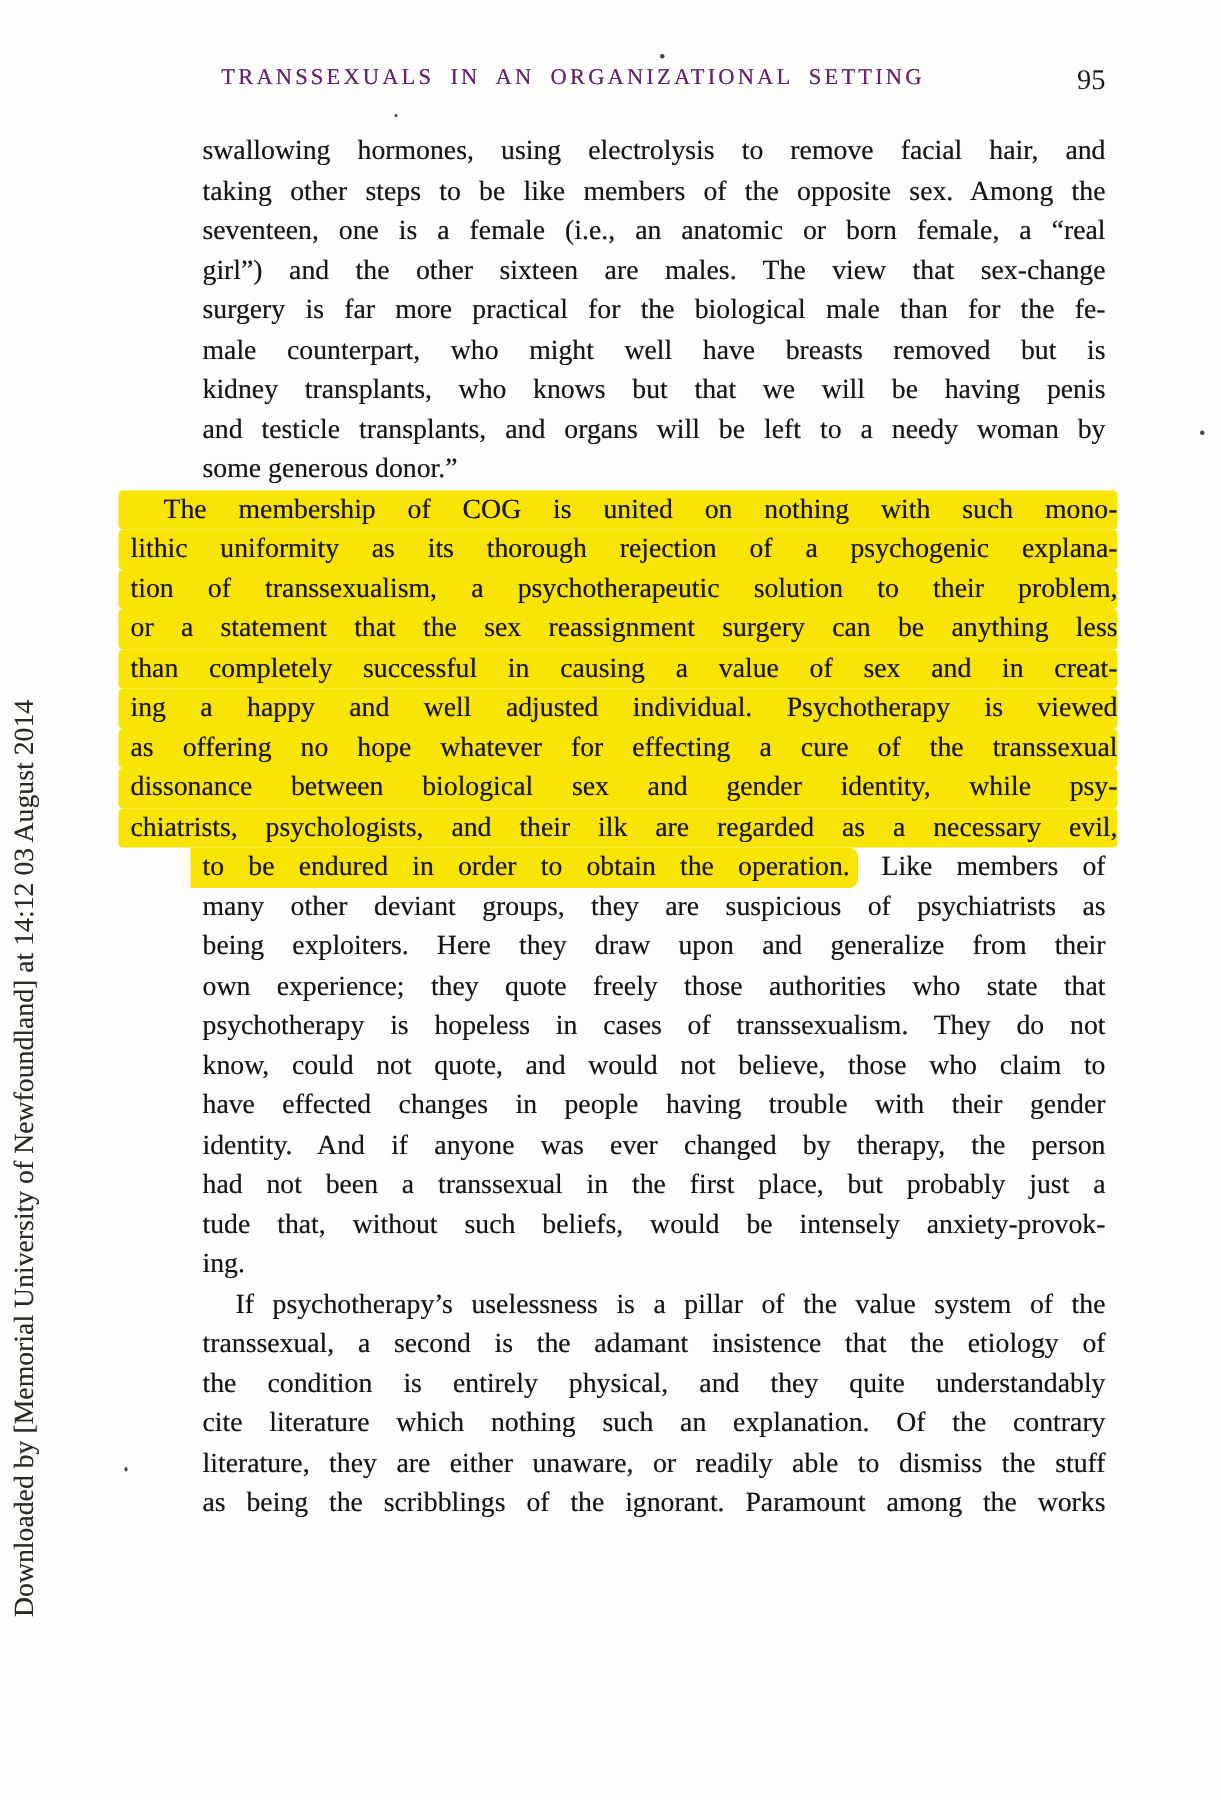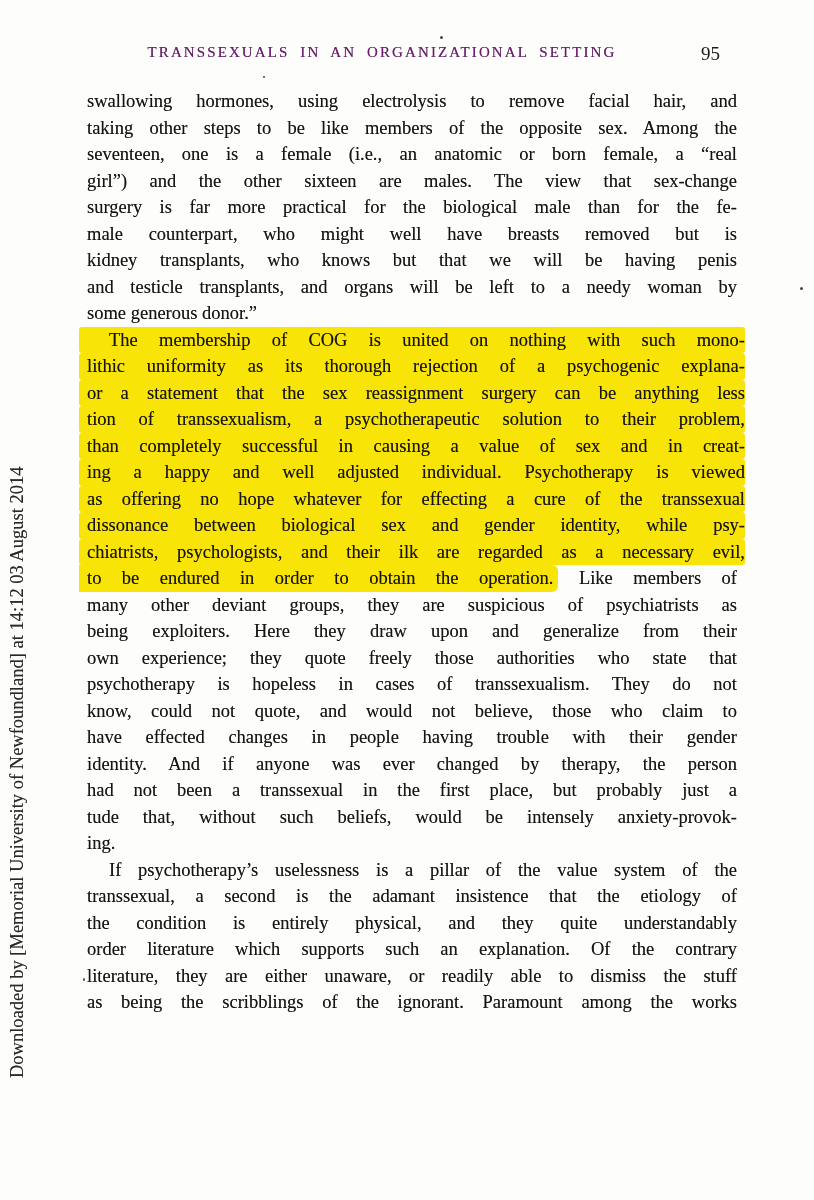--- a/index.html
+++ b/index.html
@@ -27,41 +27,42 @@
     text-align: center;
     font-size: 15px;
     letter-spacing: 2.1px;
     word-spacing: 5px;
     color: #701a75;
     text-shadow: 0 0 0.4px rgba(20,18,16,0.6);
     white-space: nowrap;
   }
   .header .pagenum {
     position: absolute;
-    right: 17px;
+    right: 0;
     top: -1px;
     font-size: 19px;
     color: #1d1b18;
   }
 
   
   .body-col {
     position: absolute;
     left: 87px;
     top: 88px;
     width: 650px;
     font-size: 18.5px;
     line-height: 26.5px;
     text-shadow: 0 0 0.45px rgba(20,18,16,0.55);
   }
   .line {
     height: 26.5px;
     text-align: justify;
     text-align-last: justify;
     white-space: nowrap;
+    margin-left: 48px;
   }
   .line.left { text-align-last: left; }
   .line.indent { padding-left: 22px; }
   .line.hl {
     background: #f8e406;
     margin-left: -8px;  padding-left: 8px;
     margin-right: -8px; padding-right: 0;
     border-radius: 3px;
   }
   .line.hl.indent { padding-left: 30px; }
@@ -112,42 +113,42 @@
       <div class="line"><span class="seg">taking other steps to be like members of the opposite sex. Among the</span></div>
       <div class="line"><span class="seg">seventeen, one is a female (i.e., an anatomic or born female, a “real</span></div>
       <div class="line"><span class="seg">girl”) and the other sixteen are males. The view that sex-change</span></div>
       <div class="line"><span class="seg">surgery is far more practical for the biological male than for the fe-</span></div>
       <div class="line"><span class="seg">male counterpart, who might well have breasts removed but is</span></div>
       <div class="line"><span class="seg">kidney transplants, who knows but that we will be having penis</span></div>
       <div class="line"><span class="seg">and testicle transplants, and organs will be left to a needy woman by</span></div>
       <div class="line left"><span class="seg">some generous donor.”</span></div>
       <div class="line indent hl"><span class="seg">The membership of COG is united on nothing with such mono-</span></div>
       <div class="line hl"><span class="seg">lithic uniformity as its thorough rejection of a psychogenic explana-</span></div>
+      <div class="line hl"><span class="seg">tion of transsexualism, a psychotherapeutic solution to their problem,</span></div>
       <div class="line hl"><span class="seg">or a statement that the sex reassignment surgery can be anything less</span></div>
-      <div class="line hl"><span class="seg">tion of transsexualism, a psychotherapeutic solution to their problem,</span></div>
       <div class="line hl"><span class="seg">than completely successful in causing a value of sex and in creat-</span></div>
       <div class="line hl"><span class="seg">ing a happy and well adjusted individual. Psychotherapy is viewed</span></div>
       <div class="line hl"><span class="seg">as offering no hope whatever for effecting a cure of the transsexual</span></div>
       <div class="line hl"><span class="seg">dissonance between biological sex and gender identity, while psy-</span></div>
       <div class="line hl"><span class="seg">chiatrists, psychologists, and their ilk are regarded as a necessary evil,</span></div>
       <div class="line"><span class="seg seg-hl">to be endured in order to obtain the operation.</span><span class="seg"> Like members of</span></div>
       <div class="line"><span class="seg">many other deviant groups, they are suspicious of psychiatrists as</span></div>
       <div class="line"><span class="seg">being exploiters. Here they draw upon and generalize from their</span></div>
       <div class="line"><span class="seg">own experience; they quote freely those authorities who state that</span></div>
       <div class="line"><span class="seg">psychotherapy is hopeless in cases of transsexualism. They do not</span></div>
       <div class="line"><span class="seg">know, could not quote, and would not believe, those who claim to</span></div>
       <div class="line"><span class="seg">have effected changes in people having trouble with their gender</span></div>
       <div class="line"><span class="seg">identity. And if anyone was ever changed by therapy, the person</span></div>
       <div class="line"><span class="seg">had not been a transsexual in the first place, but probably just a</span></div>
       <div class="line"><span class="seg">tude that, without such beliefs, would be intensely anxiety-provok-</span></div>
       <div class="line left"><span class="seg">ing.</span></div>
       <div class="line indent"><span class="seg">If psychotherapy’s uselessness is a pillar of the value system of the</span></div>
       <div class="line"><span class="seg">transsexual, a second is the adamant insistence that the etiology of</span></div>
       <div class="line"><span class="seg">the condition is entirely physical, and they quite understandably</span></div>
-      <div class="line"><span class="seg">order literature which supports such an explanation. Of the contrary</span></div>
+      <div class="line"><span class="seg">cite literature which nothing such an explanation. Of the contrary</span></div>
       <div class="line"><span class="seg">literature, they are either unaware, or readily able to dismiss the stuff</span></div>
       <div class="line"><span class="seg">as being the scribblings of the ignorant. Paramount among the works</span></div>
     </div>
 
   <div class="watermark">Downloaded by [Memorial University of Newfoundland] at 14:12 03 August 2014</div>
 
   <div class="speck s1"></div>
   <div class="speck s2"></div>
   <div class="speck s3"></div>
   <div class="speck s4"></div>

